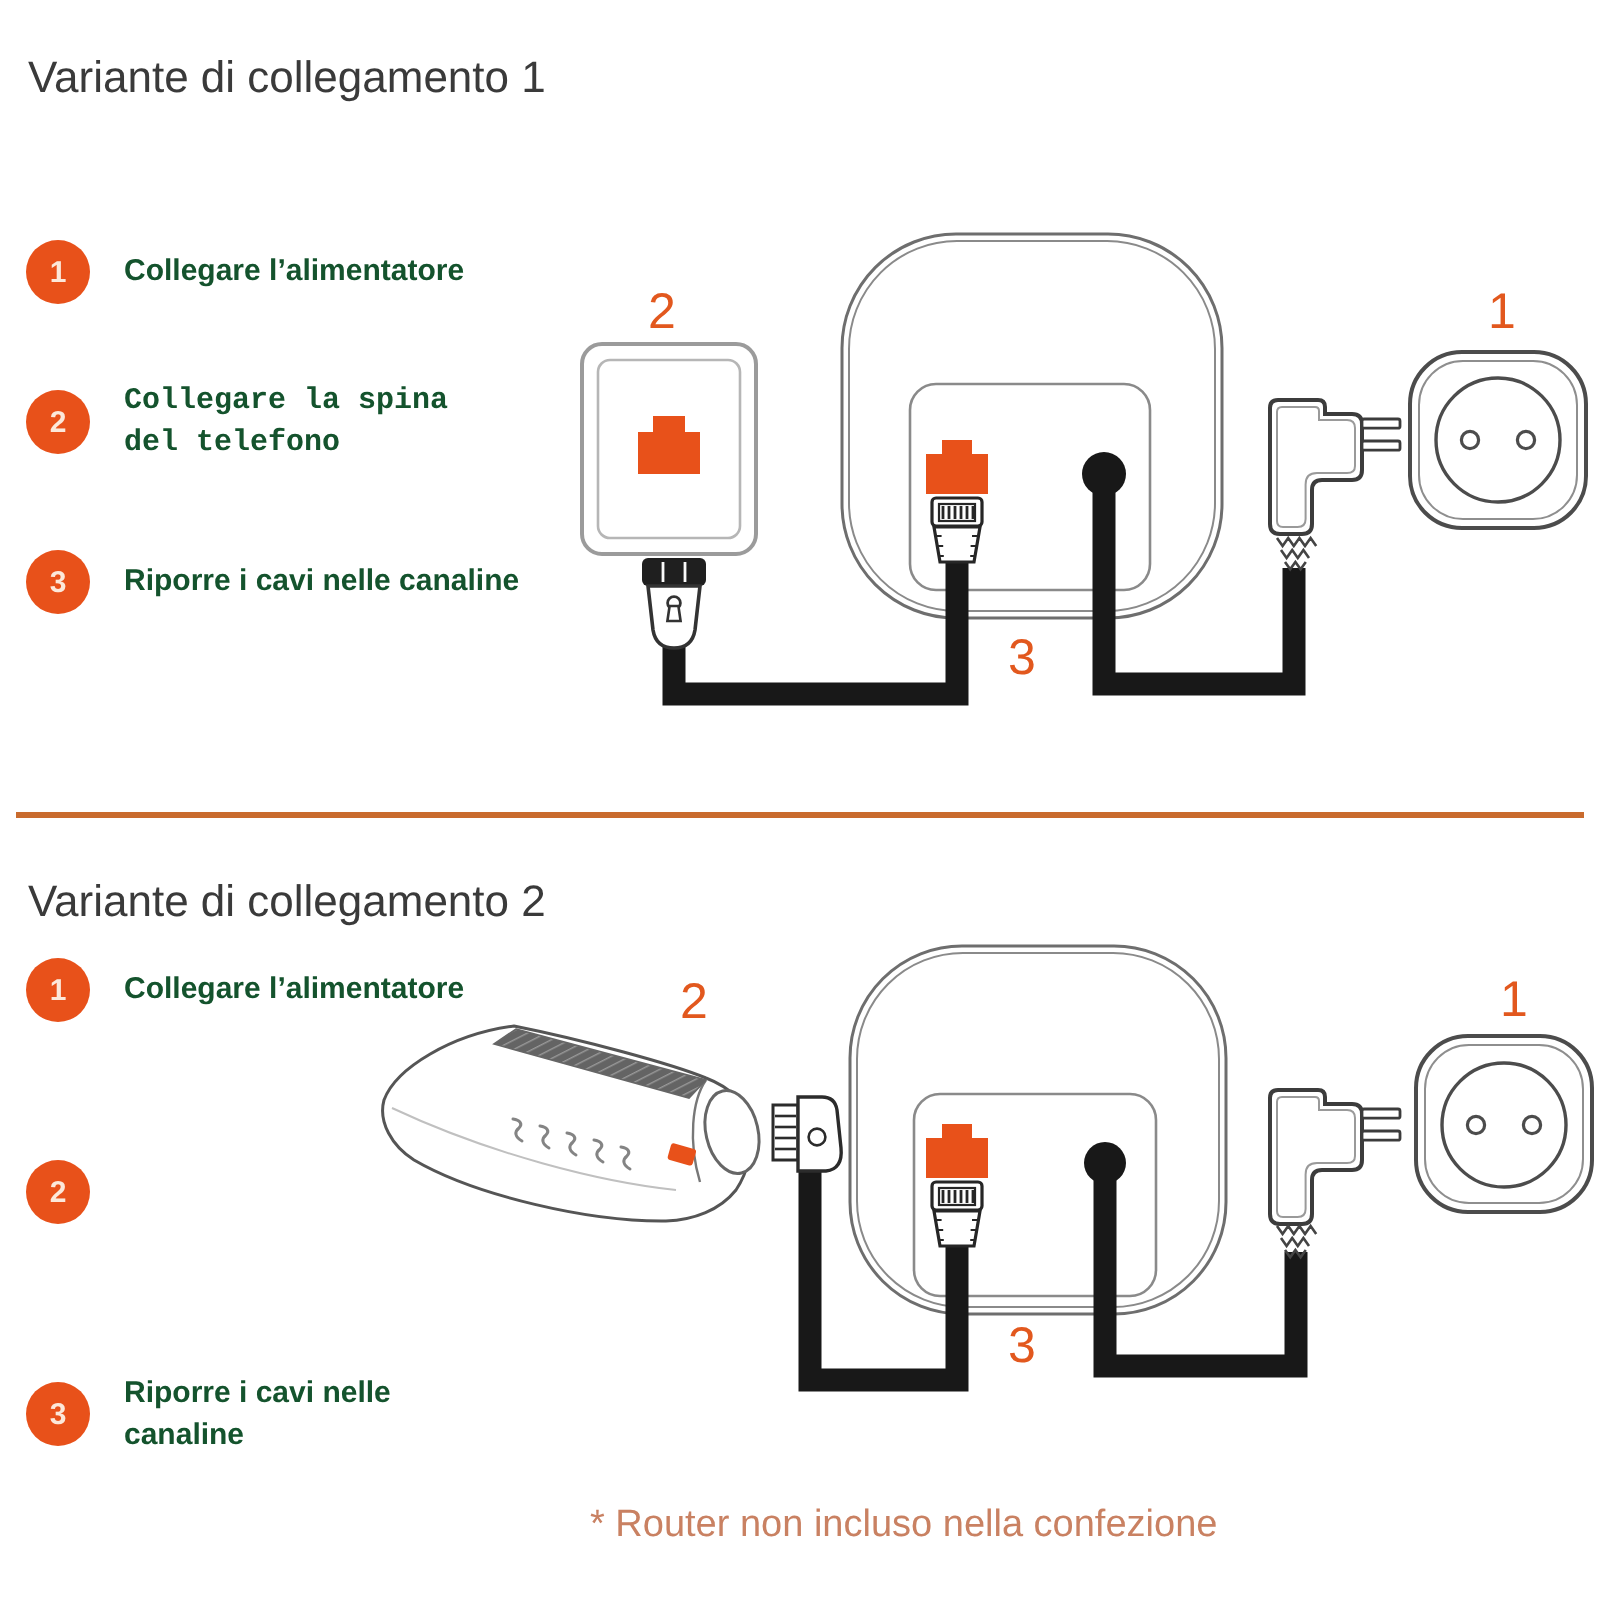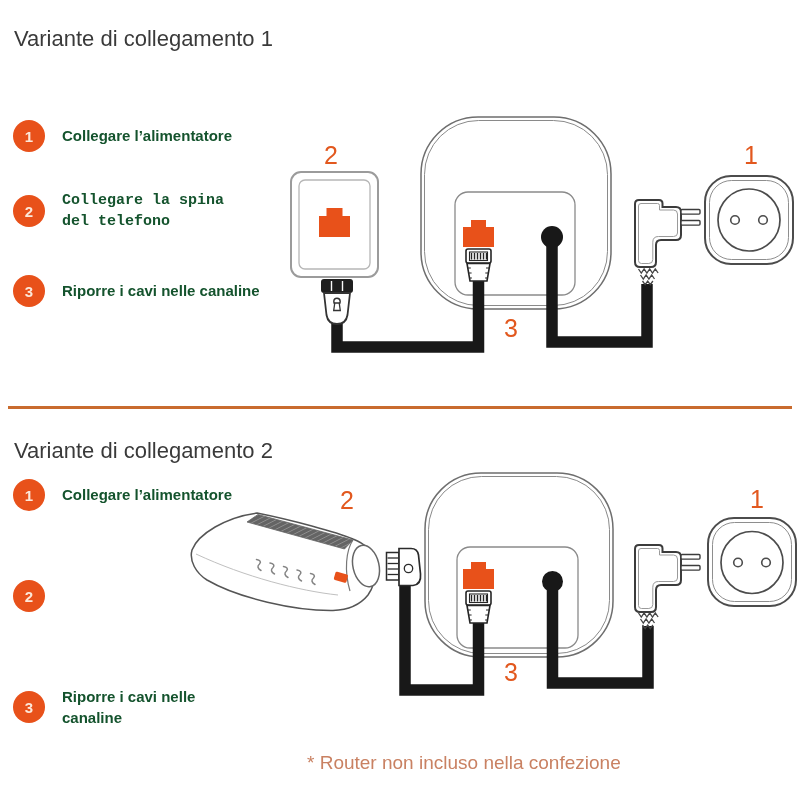--- a/index.html
+++ b/index.html
@@ -23,21 +23,21 @@
   #s1-1 .step-text{width:250px;}
   #s1-2 .step-text{width:190px;font-family:Liberation Mono, monospace;}
   #s1-3 .step-text{width:250px;}
   #s2-1 .step-text{width:250px;}
   #s2-2 .step-text{width:158px;}
   #s2-3 .step-text{width:175px;}
   .diagram{position:absolute;}
   #diagram1{left:280px;top:100px;}
   #diagram2{left:170px;top:455px;}
   .dlabel{font-size:25px;fill:#e2581e;font-family:"Liberation Sans",sans-serif;}
-  .footnote{position:absolute;left:307px;top:752px;font-size:19px;color:#c98162;}
+  .footnote{position:absolute;left:295px;top:752px;font-size:19px;color:#c98162;}
 </style>
 </head>
 <body>
 
 <div class="page">
 
   <div class="title" id="title1">Variante di collegamento 1</div>
 
   <div class="step" id="s1-1">
     <div class="step-circle">1</div>

